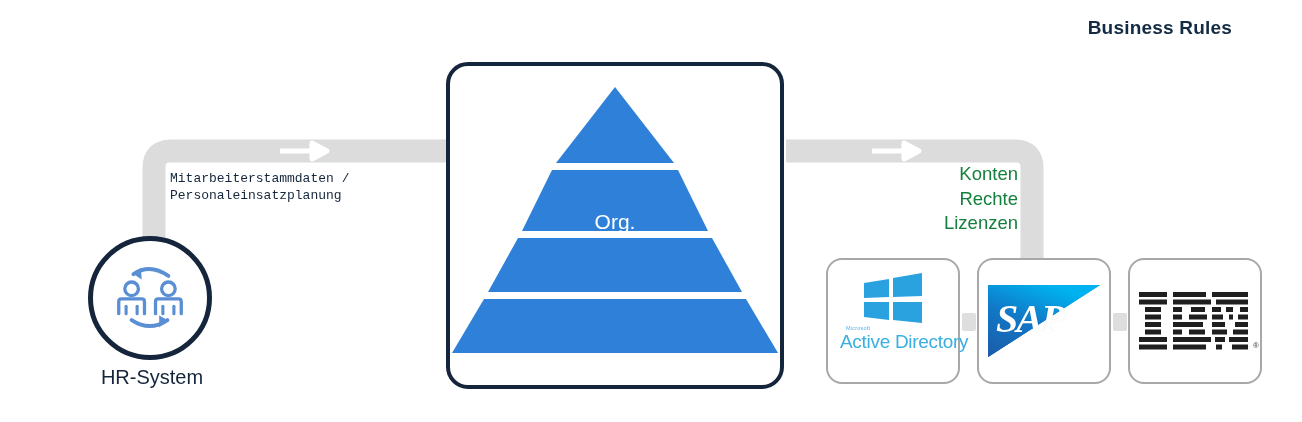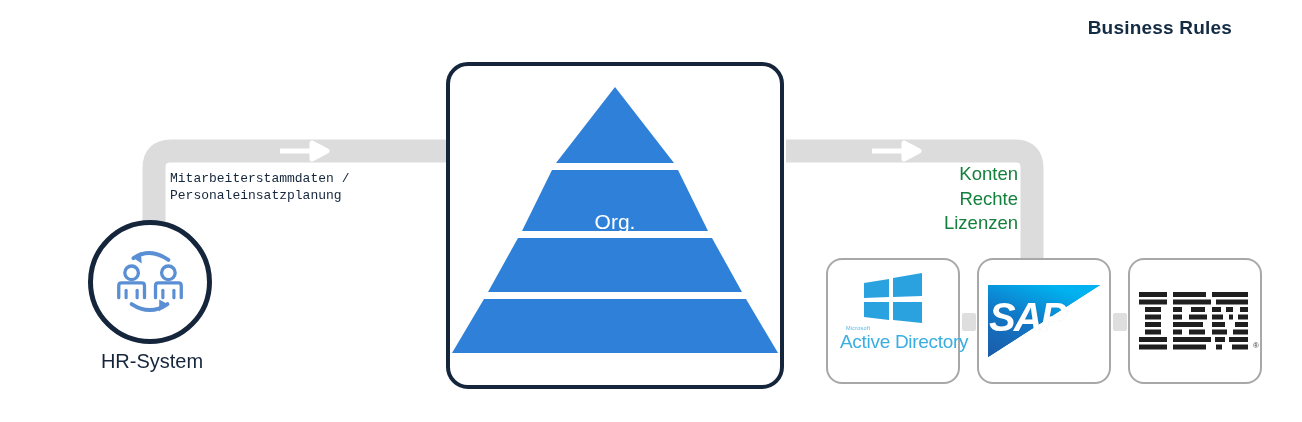--- a/index.html
+++ b/index.html
@@ -10,21 +10,21 @@
   }
   .stage{position:absolute;inset:0;}
 
   
   #diagram-title{
     position:absolute;left:0;top:17px;width:1232px;text-align:right;
     font-size:19px;font-weight:bold;color:#142B44;letter-spacing:.2px;
   }
 
   
-  #hr-system-group{position:absolute;left:88px;top:220px;width:128px;}
+  #hr-system-group{position:absolute;left:88px;top:236px;width:128px;}
   #hr-system-circle{
     width:124px;height:124px;border-radius:50%;
     border:5px solid #15263C;box-sizing:border-box;background:#fff;
     position:relative;
   }
   #hr-system-label{
     position:absolute;left:-16px;top:130px;width:160px;text-align:center;
     font-size:20px;color:#15263C;
   }
 
@@ -76,23 +76,24 @@
     position:absolute;left:12px;top:52px;font-size:5.5px;color:#54b3e8;
     letter-spacing:.2px;
   }
   #ad-name{
     position:absolute;left:6px;top:58px;font-size:19px;color:#3aaee0;
     letter-spacing:-.3px;white-space:nowrap;
   }
   
   #sap-logo{width:112px;height:72px;position:relative;}
   #sap-text{
-    position:absolute;left:1px;top:10px;font-size:40px;font-weight:bold;
+    position:absolute;left:8px;top:10px;font-size:40px;font-weight:bold;
     font-style:italic;color:#fff;letter-spacing:-2px;
     text-shadow:0 0 1px rgba(0,0,0,.15);
+    font-family:Liberation Serif, serif;
   }
   #sap-reg{position:absolute;right:12px;bottom:4px;font-size:8px;color:#fff;}
   
   #ibm-logo{width:116px;height:62px;position:relative;}
   #ibm-reg{position:absolute;right:-6px;bottom:2px;font-size:8px;color:#3a3a3a;}
 </style>
 </head>
 <body>
 
 <div class="stage">

